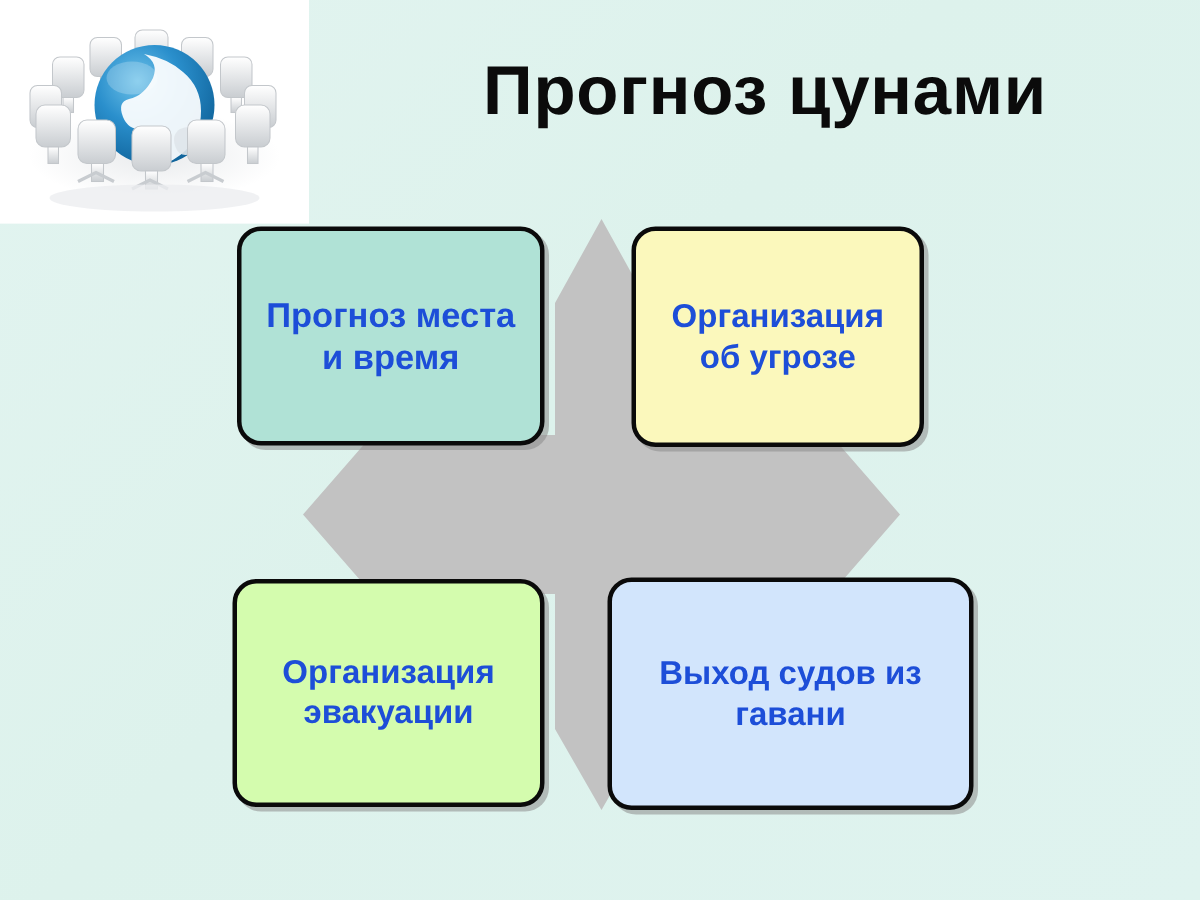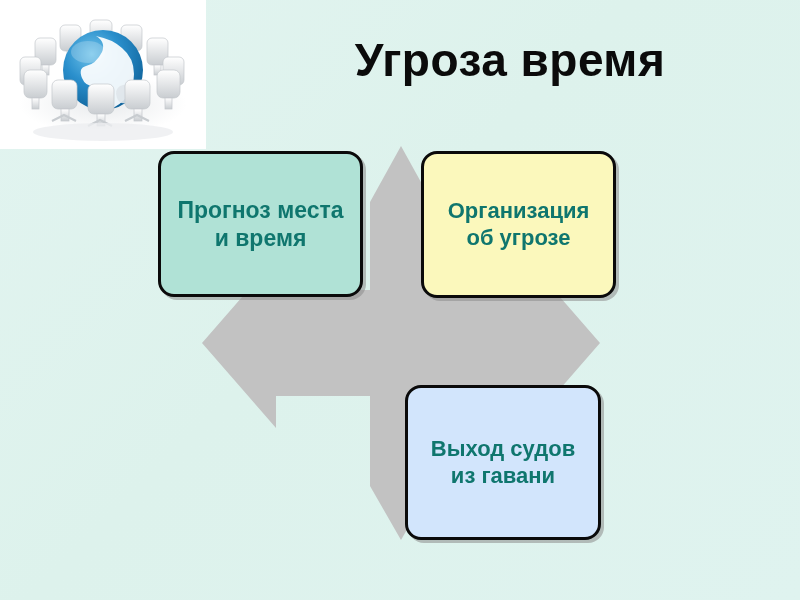--- a/index.html
+++ b/index.html
@@ -66,21 +66,21 @@
   .node-box {
     position: absolute;
     box-sizing: border-box;
     border: 3px solid #0a0a0a;
     border-radius: 16px;
     display: flex;
     align-items: center;
     justify-content: center;
     text-align: center;
     font-weight: bold;
-    color: #0f766e;
+    color: #1d4ed8;
     line-height: 1.22;
     padding: 20px 8px;
     box-shadow: 3px 3px 0 rgba(140,140,140,0.55);
   }
 
   #box-forecast {
     left: 158px;
     top: 151px;
     width: 205px;
     height: 146px;
@@ -99,21 +99,21 @@
     left: 155px;
     top: 386px;
     width: 208px;
     height: 152px;
     background: #d4fcae;
     font-size: 22px;
   }
   #box-harbour {
     left: 405px;
     top: 385px;
-    width: 196px;
+    width: 244px;
     height: 155px;
     background: #d2e5fc;
     font-size: 22px;
   }
 </style>
 </head>
 <body>
 
 <div id="slide">
 
@@ -197,32 +197,35 @@
         <g>
             <rect x="157" y="70" width="23" height="28" rx="6"></rect>
             <rect x="165" y="98" width="7" height="11"></rect>
           </g>
       </g>
 
       <ellipse cx="103" cy="132" rx="70" ry="9" fill="#eceef0" opacity="0.8"></ellipse>
     </svg>
   </div>
 
-  <div id="title">Угроза время</div>
+  <div id="title">Прогноз цунами</div>
 
   <svg id="four-way-arrow" viewBox="0 0 410 406">
     <polygon points="174,62 205,6 236,62 236,150 330,150 330,118 404,203 330,288 330,256 236,256 236,346 205,400 174,346 174,256 80,256 80,288 6,203 80,118 80,150 174,150" fill="#c2c2c2"></polygon>
   </svg>
 
   <div class="node-box" id="box-forecast">
     <span>Прогноз места и время</span>
   </div>
 
   <div class="node-box" id="box-warning">
     <span>Организация об угрозе</span>
   </div>
 
+  <div class="node-box" id="box-evacuation">
+    <span>Организация эвакуации</span>
+  </div>
 
   <div class="node-box" id="box-harbour">
     <span>Выход судов из гавани</span>
   </div>
 
 </div>
 
 </body></html>

